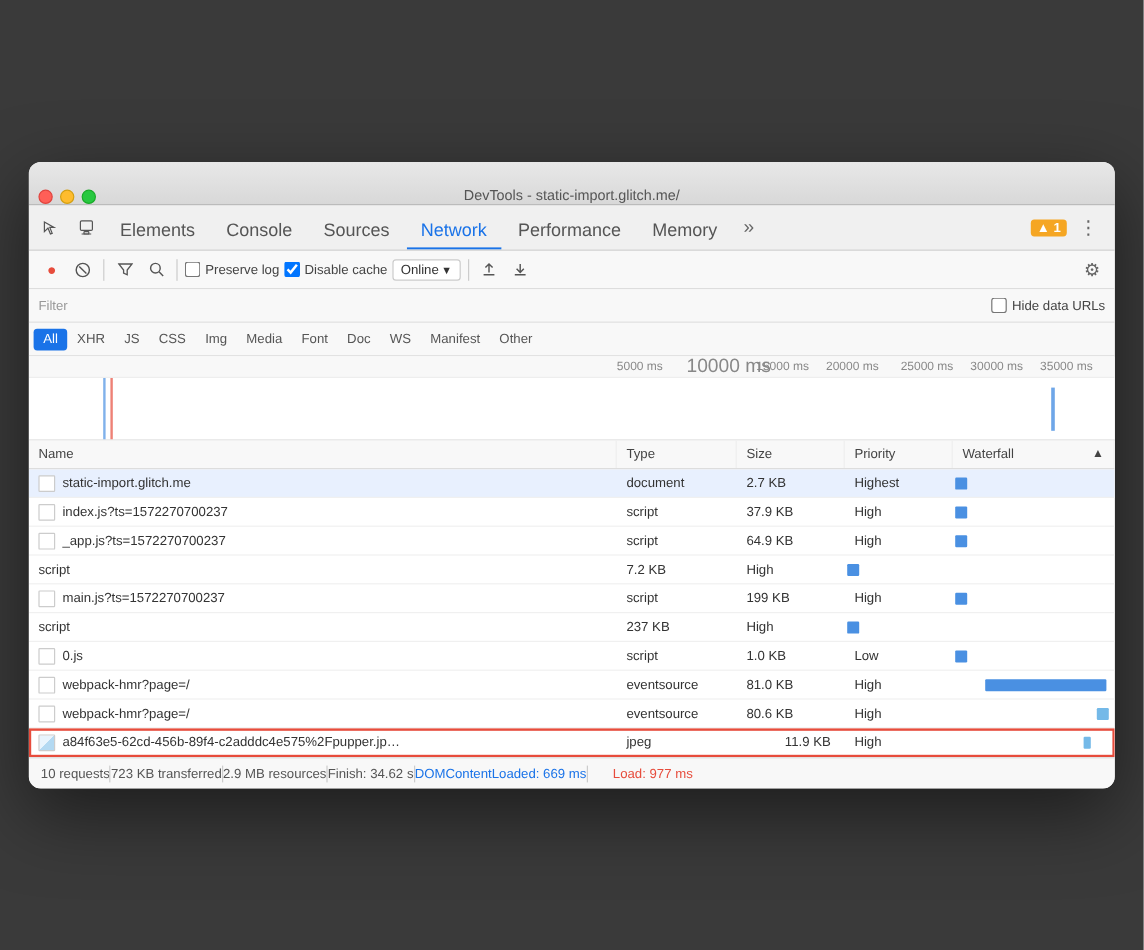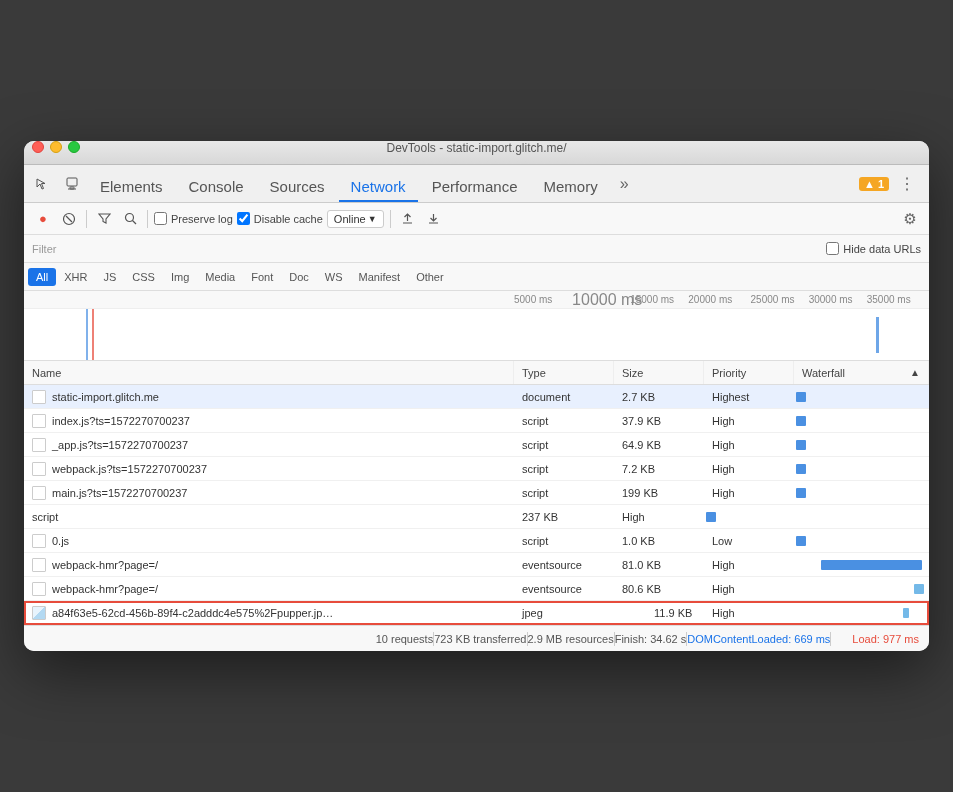--- a/index.html
+++ b/index.html
@@ -16,23 +16,23 @@
     .window {
       width: 905px;
       background: #f0f0f0;
       border-radius: 10px;
       box-shadow: 0 20px 60px rgba(0,0,0,0.5);
       overflow: hidden;
     }
     
     .title-bar {
       background: linear-gradient(to bottom, #e8e8e8, #d8d8d8);
-      height: 24px;
-      display: flex;
-      align-items: flex-start;
+      height: 36px;
+      display: flex;
+      align-items: flex-end;
       padding: 0 8px;
       border-bottom: 1px solid #bbb;
       position: relative;
     }
     .traffic-lights {
       display: flex;
       gap: 6px;
     }
     .traffic-light {
       width: 12px;
@@ -315,21 +315,20 @@
     .status-bar {
       background: #f8f8f8;
       border-top: 1px solid #ddd;
       height: 26px;
       display: flex;
       align-items: center;
       padding: 0 10px;
       gap: 0;
       font-size: 11px;
       color: #555;
-      justify-content: flex-end;
     }
     .status-divider {
       width: 1px;
       height: 14px;
       background: #ccc;
     }
     .status-link { color: #1a73e8; cursor: pointer; }
     .status-red { color: #e74c3c; padding-left: 21px; }
     .devtools-content {
       display: flex;
@@ -547,24 +546,20 @@
           </div>
           <div class="table-cell">script</div>
           <div class="table-cell">64.9 KB</div>
           <div class="table-cell">High</div>
           <div class="waterfall-bar-cell">
             <div class="wf-bar blue" style="left:2px;width:10px;"></div>
           </div>
         </div>
 
         <div class="table-row">
-          <div class="table-cell name-cell">
-            <div class="file-icon"></div>
-            <span>webpack.js?ts=1572270700237</span>
-          </div>
           <div class="table-cell">script</div>
           <div class="table-cell">7.2 KB</div>
           <div class="table-cell">High</div>
           <div class="waterfall-bar-cell">
             <div class="wf-bar blue" style="left:2px;width:10px;"></div>
           </div>
         </div>
 
         <div class="table-row">
           <div class="table-cell name-cell">

